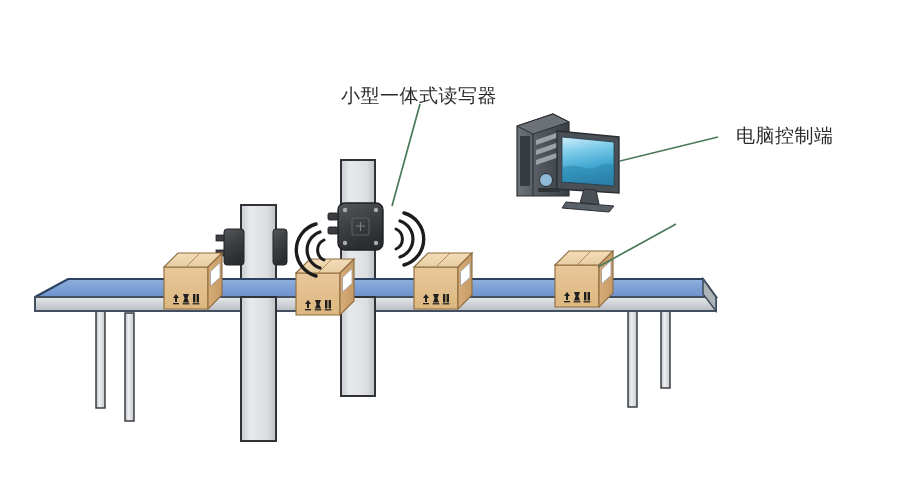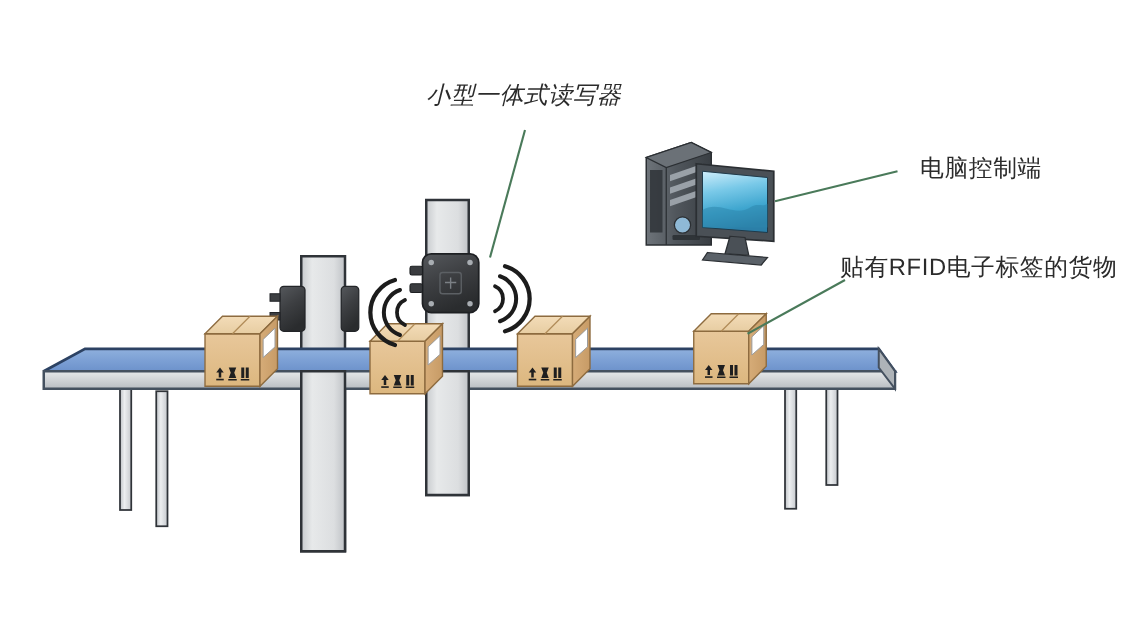--- a/index.html
+++ b/index.html
@@ -24,21 +24,21 @@
     height: 503px;
   }
   .label {
     position: absolute;
     color: #2b2b2b;
     font-size: 19px;
     line-height: 24px;
     white-space: nowrap;
     letter-spacing: 0.5px;
   }
-  #label-reader   { left: 341px; top: 65px; font-style: italic; }
+  #label-reader   { left: 341px; top: 84px; }
   #label-computer { left: 736px; top: 124px; }
   #label-goods    { left: 672px; top: 203px; }
 </style>
 </head>
 <body>
 
 <div id="stage">
 
   <svg id="scene" viewBox="0 0 913 503" xmlns="http://www.w3.org/2000/svg">
 
@@ -229,15 +229,14 @@
       <path d="M620,161 L718,137"></path>
       <path d="M598,267 L676,224"></path>
     </g>
 
   </svg>
 
   <div class="label" id="label-reader">小型一体式读写器</div>
 
   <div class="label" id="label-computer">电脑控制端</div>
 
-  <div class="label" id="label-goods">贴有RFID电子标签的货物</div>
 
 </div>
 
 </body></html>

